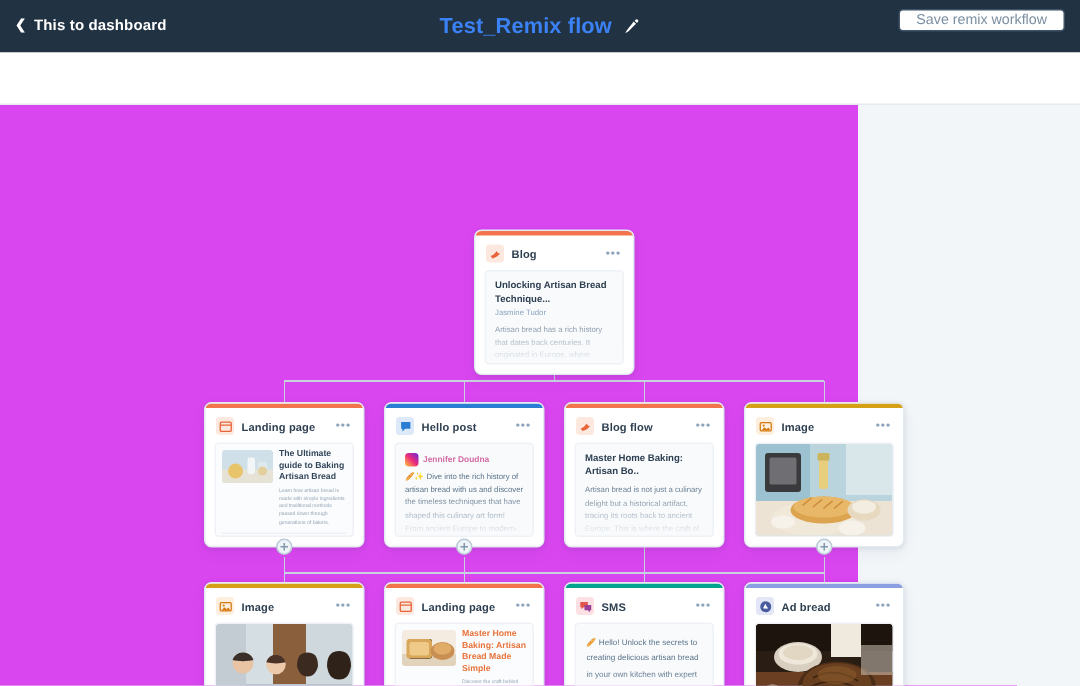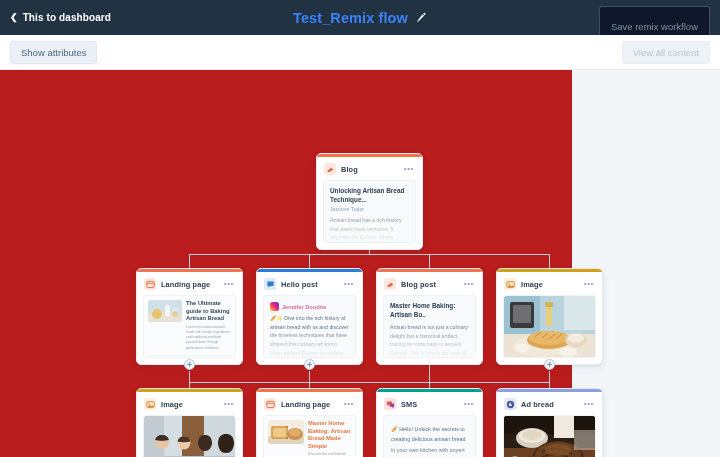--- a/index.html
+++ b/index.html
@@ -24,23 +24,23 @@
   .chev{ font-size:9px; line-height:1; display:inline-block; transform:translateY(-.5px);}
   .title-wrap{
     position:absolute; left:0; right:0; top:0; bottom:0;
     display:flex; align-items:center; justify-content:center; gap:7px;
     pointer-events:none;
   }
   .flow-title{ font-size:14.5px; font-weight:700; color:#3b82f6; letter-spacing:.1px;text-align:center;}
   .pencil{ width:12px; height:12px; pointer-events:auto; cursor:pointer; }
   .save-btn{
     position:absolute; right:10px; top:6px;
-    background:#0f172a; color:#7c8fa1;
+    background:#ffffff; color:#7c8fa1;
     border:1px solid #3d5266; border-radius:3px;
-    font-size:9.5px; padding:14px 11px; cursor:not-allowed;
+    font-size:9.5px; padding:1px 11px; cursor:not-allowed;
     font-weight:500;
   }
 
   
   .subbar{
     height:35px; background:#ffffff; position:relative;
     border-bottom:1px solid #e5eaee;
   }
   .attr-btn{
     position:absolute; left:10px; top:6px;
@@ -49,21 +49,21 @@
     font-size:9.5px; padding:5px 10px; cursor:pointer; font-weight:500;
   }
   .viewall-btn{
     position:absolute; right:10px; top:6px;
     background:#eef3f8; color:#b6c5d3;
     border:1px solid #e7eef5; border-radius:3px;
     font-size:9.5px; padding:5px 10px; cursor:not-allowed; font-weight:500;
   }
 
   
-  .canvas{ position:relative; width:572px; height:387px; background:#b91c1c; }
+  .canvas{ position:relative; width:572px; height:387px; background:#d946ef; }
   svg.lines{ position:absolute; inset:0; width:720px; height:387px; }
 
   
   .card{
     position:absolute; background:#ffffff;
     border:1px solid #e3eaf0; border-radius:5px;
     box-shadow:0 1px 3px rgba(35,55,75,.10), 0 4px 10px rgba(35,55,75,.05);
     overflow:hidden;
   }
   .accent{ height:3px; width:100%; }
@@ -142,22 +142,20 @@
     <span class="flow-title">Test_Remix flow</span>
     <svg class="pencil" viewBox="0 0 16 16">
       <path d="M11.6 1.6a1.4 1.4 0 0 1 2 2l-.8.8-2-2 .8-.8zM10 3.1l2 2L5.1 12 2.4 13.6 3.9 10.9 10 3.1z" fill="#ffffff"></path>
     </svg>
   </div>
 
   <button class="save-btn">Save remix workflow</button>
 </div>
 
 <div class="subbar">
-  <button class="attr-btn">Show attributes</button>
-  <button class="viewall-btn">View all content</button>
 </div>
 
 <div class="canvas">
 
   <svg class="lines">
     <g stroke="#c6d2de" stroke-width="1" fill="none" shape-rendering="crispEdges">
 
       <path d="M369.5 97 L369.5 111"></path>
       <path d="M369.5 97 L369.5 111"></path>
       <path d="M369.5 170 L369.5 184"></path>
@@ -268,21 +266,21 @@
   </div>
 
   <div class="card" style="left:376px; top:198px; width:107px;">
     <div class="accent" style="background:#f2744c"></div>
     <div class="card-head">
       <span class="ico" style="background:#fde8df">
         <svg width="9" height="9" viewBox="0 0 16 16">
             <path d="M2 10c3-1 5-3 7-6 1 2 2 3 4 3-2 3-5 5-9 6l-2-3z" fill="#e8643a"></path>
           </svg>
       </span>
-      <span class="card-kind">Blog post</span>
+      <span class="card-kind">Blog flow</span>
       <span class="dots">•••</span>
     </div>
     <div class="card-body">
       <div class="preview" style="height:63px">
         <div class="p-title">Master Home Baking: Artisan Bo..</div>
         <div class="p-text">Artisan bread is not just a culinary delight but a historical artifact, tracing its roots back to ancient Europe. This is where the craft of baking bread transformed into an art form. Bakers of yore would meticulously handcraft each loaf, adhering to time-honored techniques that valued simplicity and quality, with only a handful of ingredients: flour.</div>
         <div class="mask"></div>
       </div>
     </div>
   </div>

